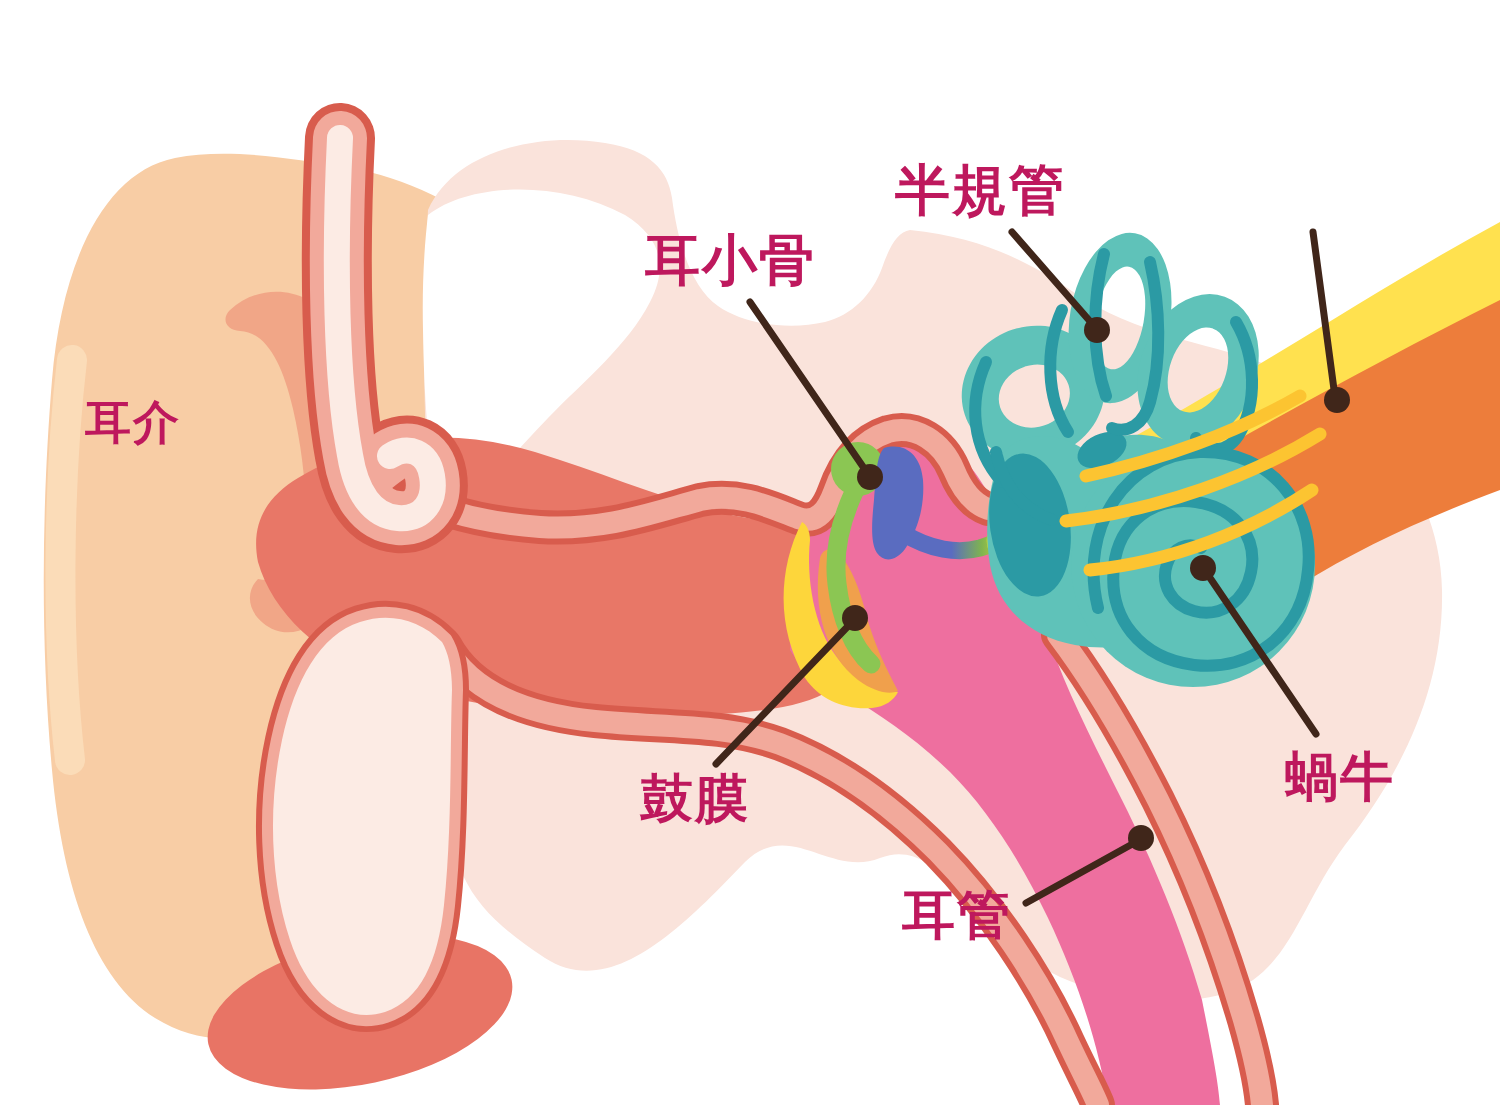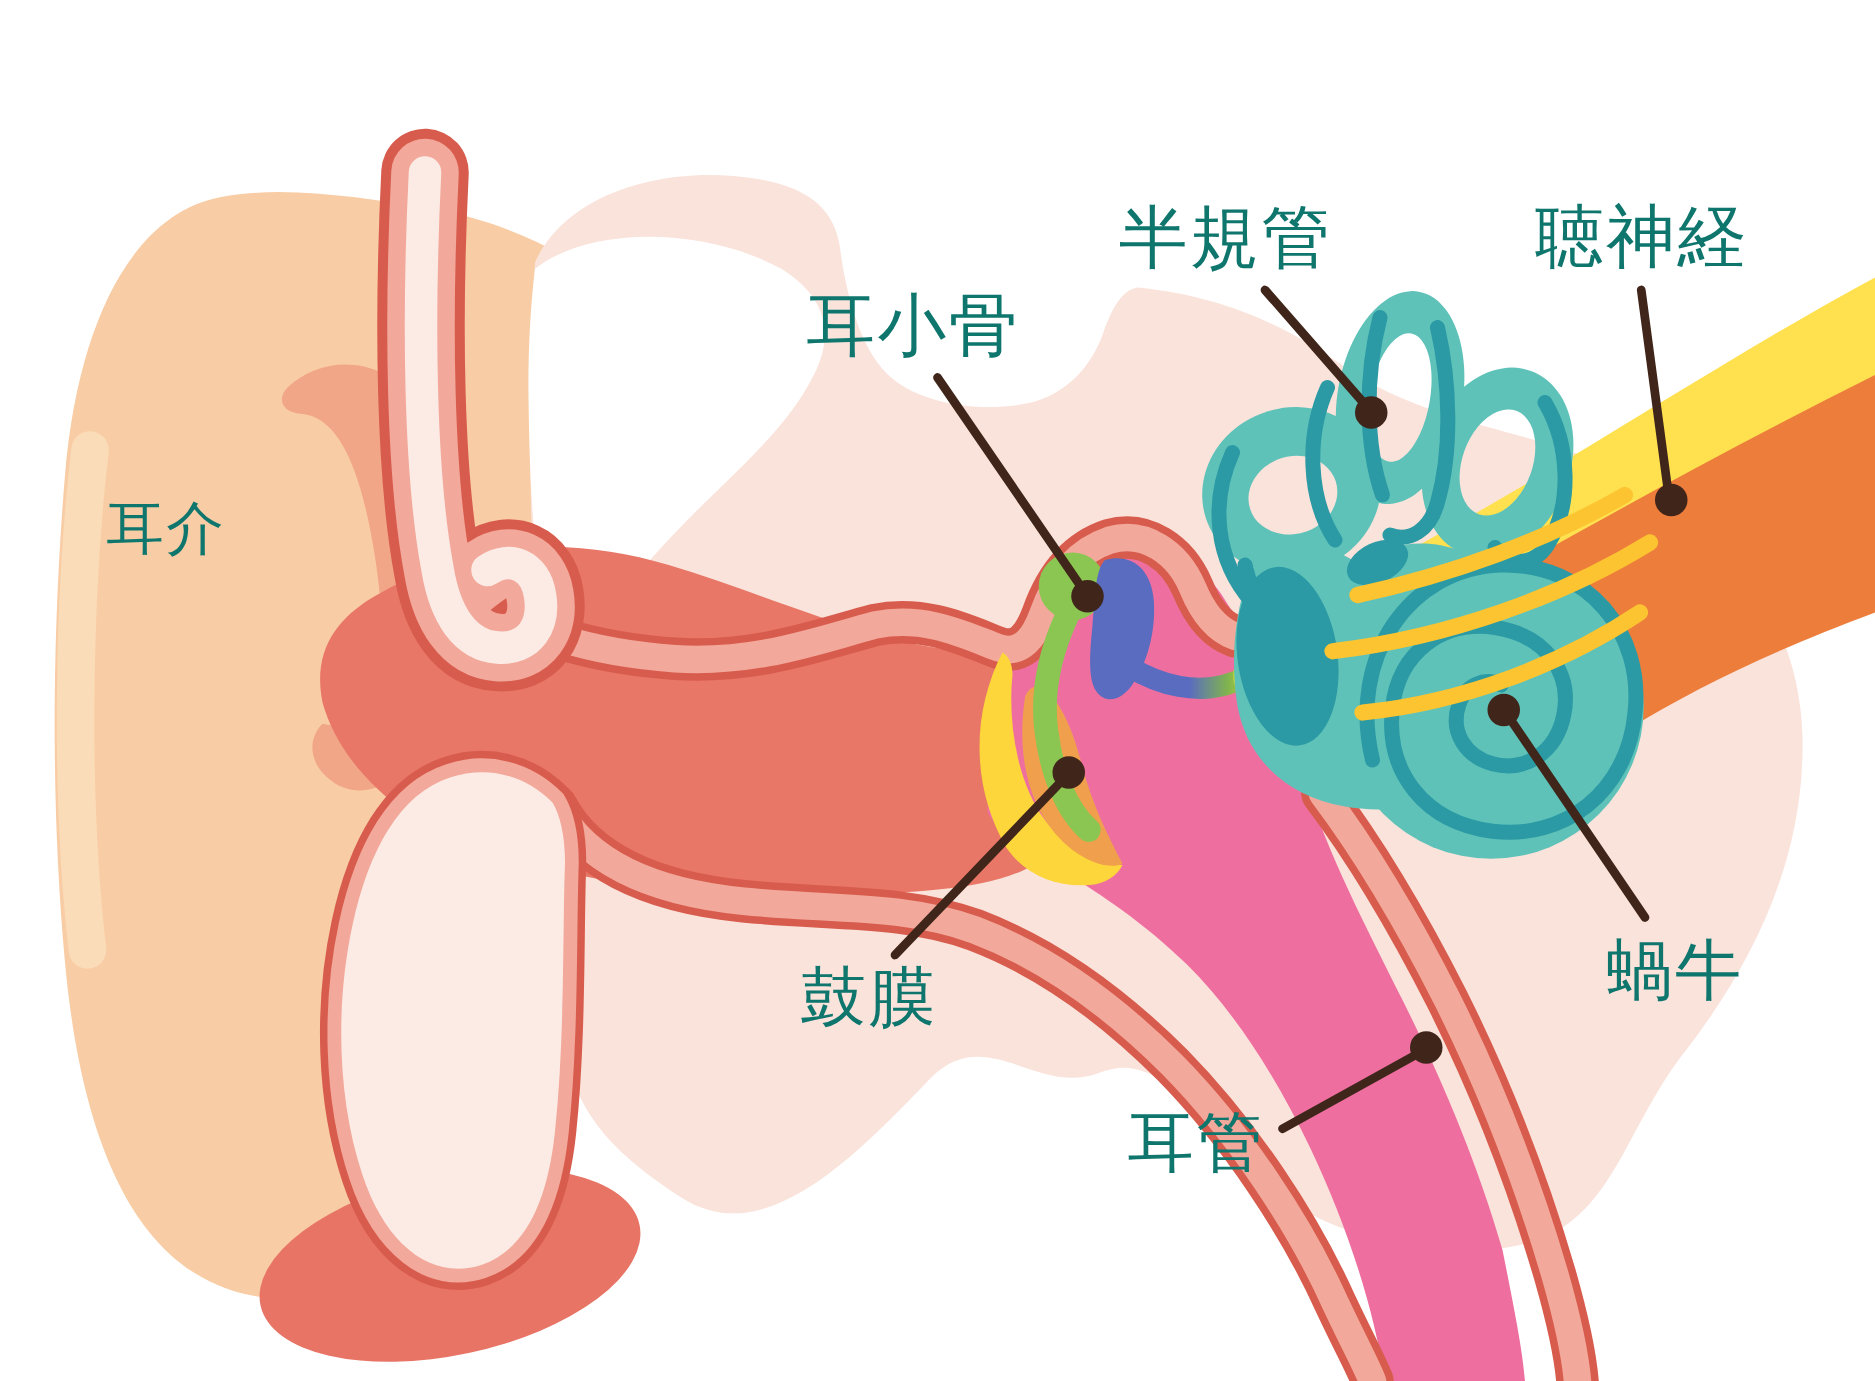--- a/index.html
+++ b/index.html
@@ -1,19 +1,19 @@
 <!DOCTYPE html>
 <html><head>
 <meta charset="utf-8">
 <style>
   html,body{margin:0;padding:0;background:#fff;}
   #stage{position:relative;width:1500px;height:1105px;overflow:hidden;background:#ffffff;
          font-family:"DejaVu Sans","Liberation Sans",sans-serif;}
   #art{position:absolute;left:0;top:0;width:1500px;height:1105px;}
-  .lbl{position:absolute;color:#0f766e;font-weight:400;line-height:1;white-space:nowrap;
+  .lbl{position:absolute;color:#be185d;font-weight:700;line-height:1;white-space:nowrap;
        letter-spacing:2px;user-select:none;}
   .lbl.outlined{text-shadow:4px 0 0 #fff,-4px 0 0 #fff,0 4px 0 #fff,0 -4px 0 #fff,
                 3px 3px 0 #fff,-3px 3px 0 #fff,3px -3px 0 #fff,-3px -3px 0 #fff;}
 </style>
 </head>
 <body>
 
 <div id="stage">
 
 <svg id="art" viewBox="0 0 1500 1105">
@@ -250,18 +250,17 @@
     <line x1="1316" y1="734" x2="1206" y2="572"></line>
     <circle cx="1203" cy="568" r="13" stroke="none"></circle>
     <line x1="1026" y1="903" x2="1136" y2="842"></line>
     <circle cx="1141" cy="838" r="13" stroke="none"></circle>
   </g>
 </svg>
 
 <div class="lbl" style="left:85px;top:399px;font-size:46px;">耳介</div>
 <div class="lbl" style="left:645px;top:233px;font-size:55px;">耳小骨</div>
 <div class="lbl" style="left:895px;top:163px;font-size:55px;">半規管</div>
-<div class="lbl" style="left:1228px;top:162px;font-size:55px;">聴神経</div>
 <div class="lbl" style="left:600px;top:772px;font-size:53px;margin-left:40px;">鼓膜</div>
 <div class="lbl" style="left:1285px;top:750px;font-size:53px;">蝸牛</div>
 <div class="lbl" style="left:902px;top:888px;font-size:53px;">耳管</div>
 
 </div>
 
 </body></html>

